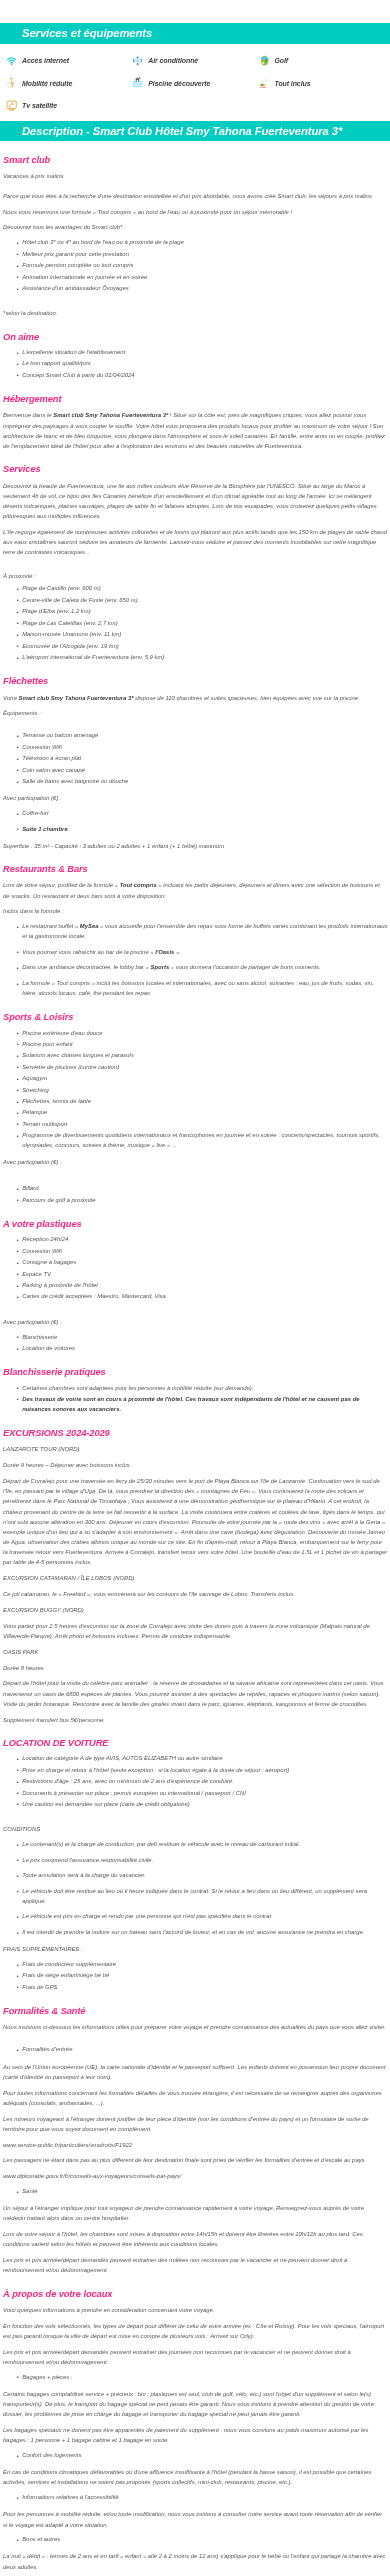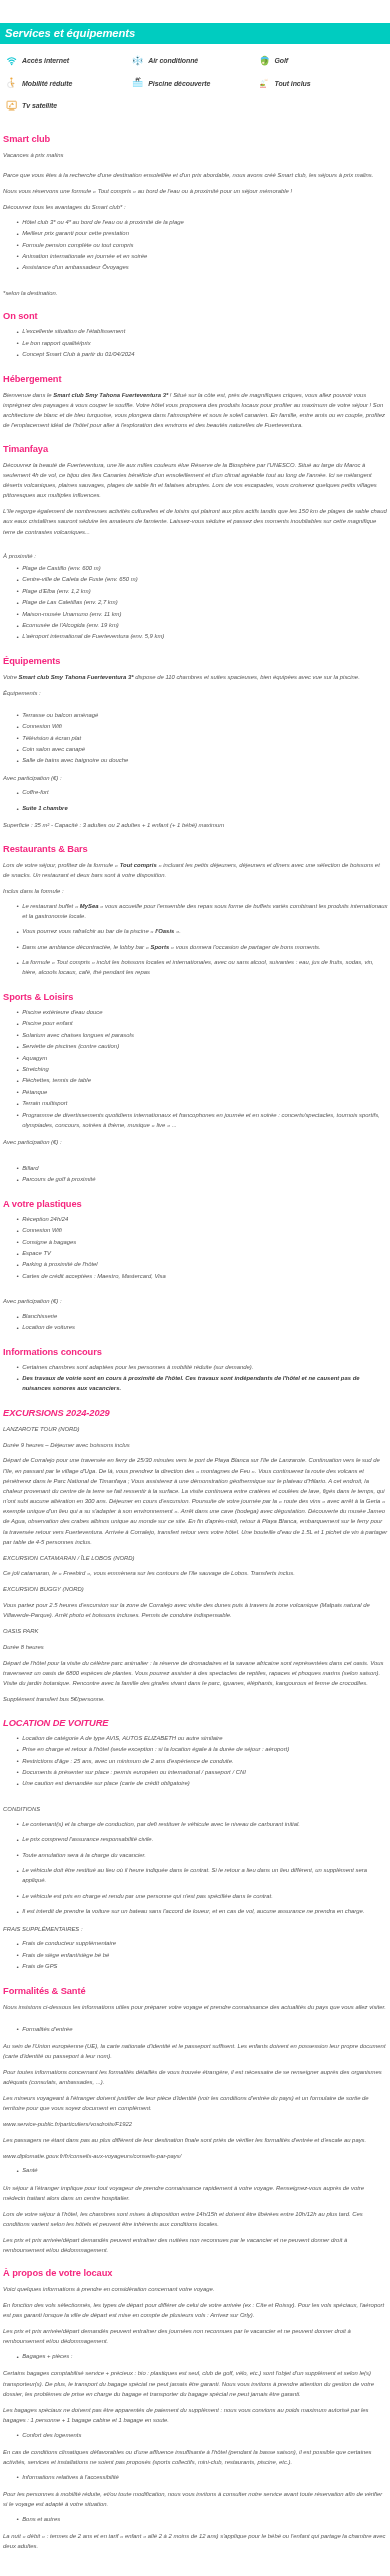--- a/index.html
+++ b/index.html
@@ -17,21 +17,21 @@
   .top-spacer { height: 23px; }
 
   
   .band {
     background: #00ccc0;
     color: #ffffff;
     font-style: italic;
     font-weight: bold;
     font-size: 11.3px;
     line-height: 20.6px;
-    padding: 0 5px;
+    padding: 0 22px;
     margin: 0 0 0 0;
     letter-spacing: -0.1px;
     white-space: nowrap;
     overflow: hidden;
   }
 
   
   .amenities {
     display: grid;
     grid-template-columns: repeat(3, 1fr);
@@ -42,20 +42,21 @@
   .amenity .ic { width: 11.3px; height: 11.3px; flex: 0 0 11.3px; display:block; }
   .amenity .lbl {
     font-style: italic; font-weight: bold; font-size: 7px;
     color: #3f3f3f; letter-spacing: -0.1px; white-space: nowrap;
   }
 
   
   .body { padding: 0 3.1px 20.6px 3.1px; }
   h2.sec {
     color: #f5277f;
+    font-style: italic;
     font-weight: bold;
     font-size: 9.3px;
     margin: 13.4px 0 6.2px 0;
     letter-spacing: -0.1px;
   }
   h2.sec.caps { font-style: italic; }
   p.t {
     font-style: italic;
     font-size: 5.9px;
     line-height: 1.72;
@@ -195,65 +196,66 @@
         <path d="M8 14.4c0-3.4 2.7-6.1 6.1-6.1" stroke="#e8a33d" stroke-width="1.7" fill="none"></path>
         <circle cx="8" cy="14.4" r="1.5" fill="#e8a33d"></circle>
         <path d="M13 5.5l4 4-2.6 1-2.4-2.4z" fill="#e8a33d"></path>
           </svg>
       </span>
       <span class="lbl">Tv satellite</span>
     </div>
 
   </div>
 
+  <div class="band">Description - Smart Club Hôtel Smy Tahona Fuerteventura 3*</div>
 
   <div class="body">
 
     <h2 class="sec">Smart club</h2>
     <p class="t">Vacances à prix malins</p>
     <div class="gap-s"></div>
     <p class="t">Parce que vous êtes à la recherche d'une destination ensoleillée et d'un prix abordable, nous avons créé Smart club, les séjours à prix malins.</p>
     <p class="t">Nous vous réservons une formule « Tout compris » au bord de l'eau ou à proximité pour un séjour mémorable !</p>
     <p class="t">Découvrez tous les avantages du Smart club* :</p>
     <ul class="b">
       <li>Hôtel club 3* ou 4* au bord de l'eau ou à proximité de la plage</li>
       <li>Meilleur prix garanti pour cette prestation</li>
       <li>Formule pension complète ou tout compris</li>
       <li>Animation internationale en journée et en soirée</li>
       <li>Assistance d'un ambassadeur Ôvoyages</li>
     </ul>
     <div class="gap"></div>
     <p class="t">*selon la destination.</p>
 
-    <h2 class="sec">On sont</h2>
+    <h2 class="sec">On aime</h2>
     <ul class="b">
       <li>L'excellente situation de l'établissement</li>
       <li>Le bon rapport qualité/prix</li>
       <li>Concept Smart Club à partir du 01/04/2024</li>
     </ul>
 
     <h2 class="sec">Hébergement</h2>
     <p class="t"><span>Bienvenue dans le </span><b>Smart club Smy Tahona Fuerteventura 3*</b><span> ! Situé sur la côte est, près de magnifiques criques, vous allez pouvoir vous imprégnez des paysages à vous couper le souffle. Votre hôtel vous proposera des produits locaux pour profiter au maximum de votre séjour ! Son architecture de blanc et de bleu turquoise, vous plongera dans l'atmosphère et sous le soleil canarien. En famille, entre amis ou en couple, profitez de l'emplacement idéal de l'hôtel pour aller à l'exploration des environs et des beautés naturelles de Fuerteventura.</span></p>
 
-    <h2 class="sec">Timanfaya</h2>
+    <h2 class="sec">Services</h2>
     <p class="t">Découvrez la beauté de Fuerteventura, une île aux milles couleurs élue Réserve de la Biosphère par l'UNESCO. Situé au large du Maroc à seulement 4h de vol, ce bijou des îles Canaries bénéficie d'un ensoleillement et d'un climat agréable tout au long de l'année. Ici se mélangent déserts volcaniques, plaines sauvages, plages de sable fin et falaises abruptes. Lors de vos escapades, vous croiserez quelques petits villages pittoresques aux multiples influences.</p>
     <p class="t">L'île regorge également de nombreuses activités culturelles et de loisirs qui plairont aux plus actifs tandis que les 150 km de plages de sable chaud aux eaux cristallines sauront séduire les amateurs de farniente. Laissez-vous séduire et passez des moments inoubliables sur cette magnifique terre de contrastes volcaniques...</p>
     <div class="gap"></div>
     <p class="t tight">À proximité :</p>
     <ul class="b">
       <li>Plage de Castillo (env. 600 m)</li>
       <li>Centre-ville de Caleta de Fuste (env. 650 m)</li>
       <li>Plage d'Elba (env. 1,2 km)</li>
       <li>Plage de Las Caletillas (env. 2,7 km)</li>
       <li>Maison-musée Unamuno (env. 11 km)</li>
       <li>Ecomusée de l'Alcogida (env. 19 km)</li>
       <li>L'aéroport international de Fuerteventura (env. 5,9 km)</li>
     </ul>
 
-    <h2 class="sec">Équipements</h2>
+    <h2 class="sec">Fléchettes</h2>
     <p class="t"><span>Votre </span><b>Smart club Smy Tahona Fuerteventura 3*</b><span> dispose de 110 chambres et suites spacieuses, bien équipées avec vue sur la piscine.</span></p>
     <p class="t">Équipements :</p>
     <div class="gap-s"></div>
     <ul class="b">
       <li>Terrasse ou balcon aménagé</li>
       <li>Connexion Wifi</li>
       <li>Télévision à écran plat</li>
       <li>Coin salon avec canapé</li>
       <li>Salle de bains avec baignoire ou douche</li>
     </ul>
@@ -303,21 +305,21 @@
       <li>Parking à proximité de l'hôtel</li>
       <li>Cartes de crédit acceptées : Maestro, Mastercard, Visa</li>
     </ul>
     <div class="gap"></div>
     <p class="t">Avec participation (€) :</p>
     <ul class="b">
       <li>Blanchisserie</li>
       <li>Location de voitures</li>
     </ul>
 
-    <h2 class="sec">Informations concours</h2>
+    <h2 class="sec">Blanchisserie pratiques</h2>
     <ul class="b">
       <li>Certaines chambres sont adaptées pour les personnes à mobilité réduite (sur demande).</li>
       <li><b>Des travaux de voirie sont en cours à proximité de l'hôtel. Ces travaux sont indépendants de l'hôtel et ne causent pas de nuisances sonores aux vacanciers.</b></li>
     </ul>
 
     <h2 class="sec caps">EXCURSIONS 2024-2029</h2>
 
     <p class="t">LANZAROTE TOUR (NORD)</p>
     <p class="t">Durée 9 heures – Déjeuner avec boissons inclus</p>
     <p class="t">Départ de Corralejo pour une traversée en ferry de 25/30 minutes vers le port de Playa Blanca sur l'île de Lanzarote. Continuation vers le sud de l'île, en passant par le village d'Uga. De là, vous prendrez la direction des « montagnes de Feu ». Vous continuerez la route des volcans et pénétrerez dans le Parc National de Timanfaya ; Vous assisterez à une démonstration géothermique sur le plateau d'Hilario. A cet endroit, la chaleur provenant du centre de la terre se fait ressentir à la surface. La visite continuera entre cratères et coulées de lave, figés dans le temps, qui n'ont subi aucune altération en 300 ans. Déjeuner en cours d'excursion. Poursuite de votre journée par la « route des vins » avec arrêt à la Geria « exemple unique d'un lieu qui a su s'adapter à son environnement ». Arrêt dans une cave (bodega) avec dégustation. Découverte du musée Jameo de Agua, observation des crabes albinos unique au monde sur ce site. En fin d'après-midi, retour à Playa Blanca, embarquement sur le ferry pour la traversée retour vers Fuerteventura. Arrivée à Corralejo, transfert retour vers votre hôtel. Une bouteille d'eau de 1.5L et 1 pichet de vin à partager par table de 4-5 personnes inclus.</p>

